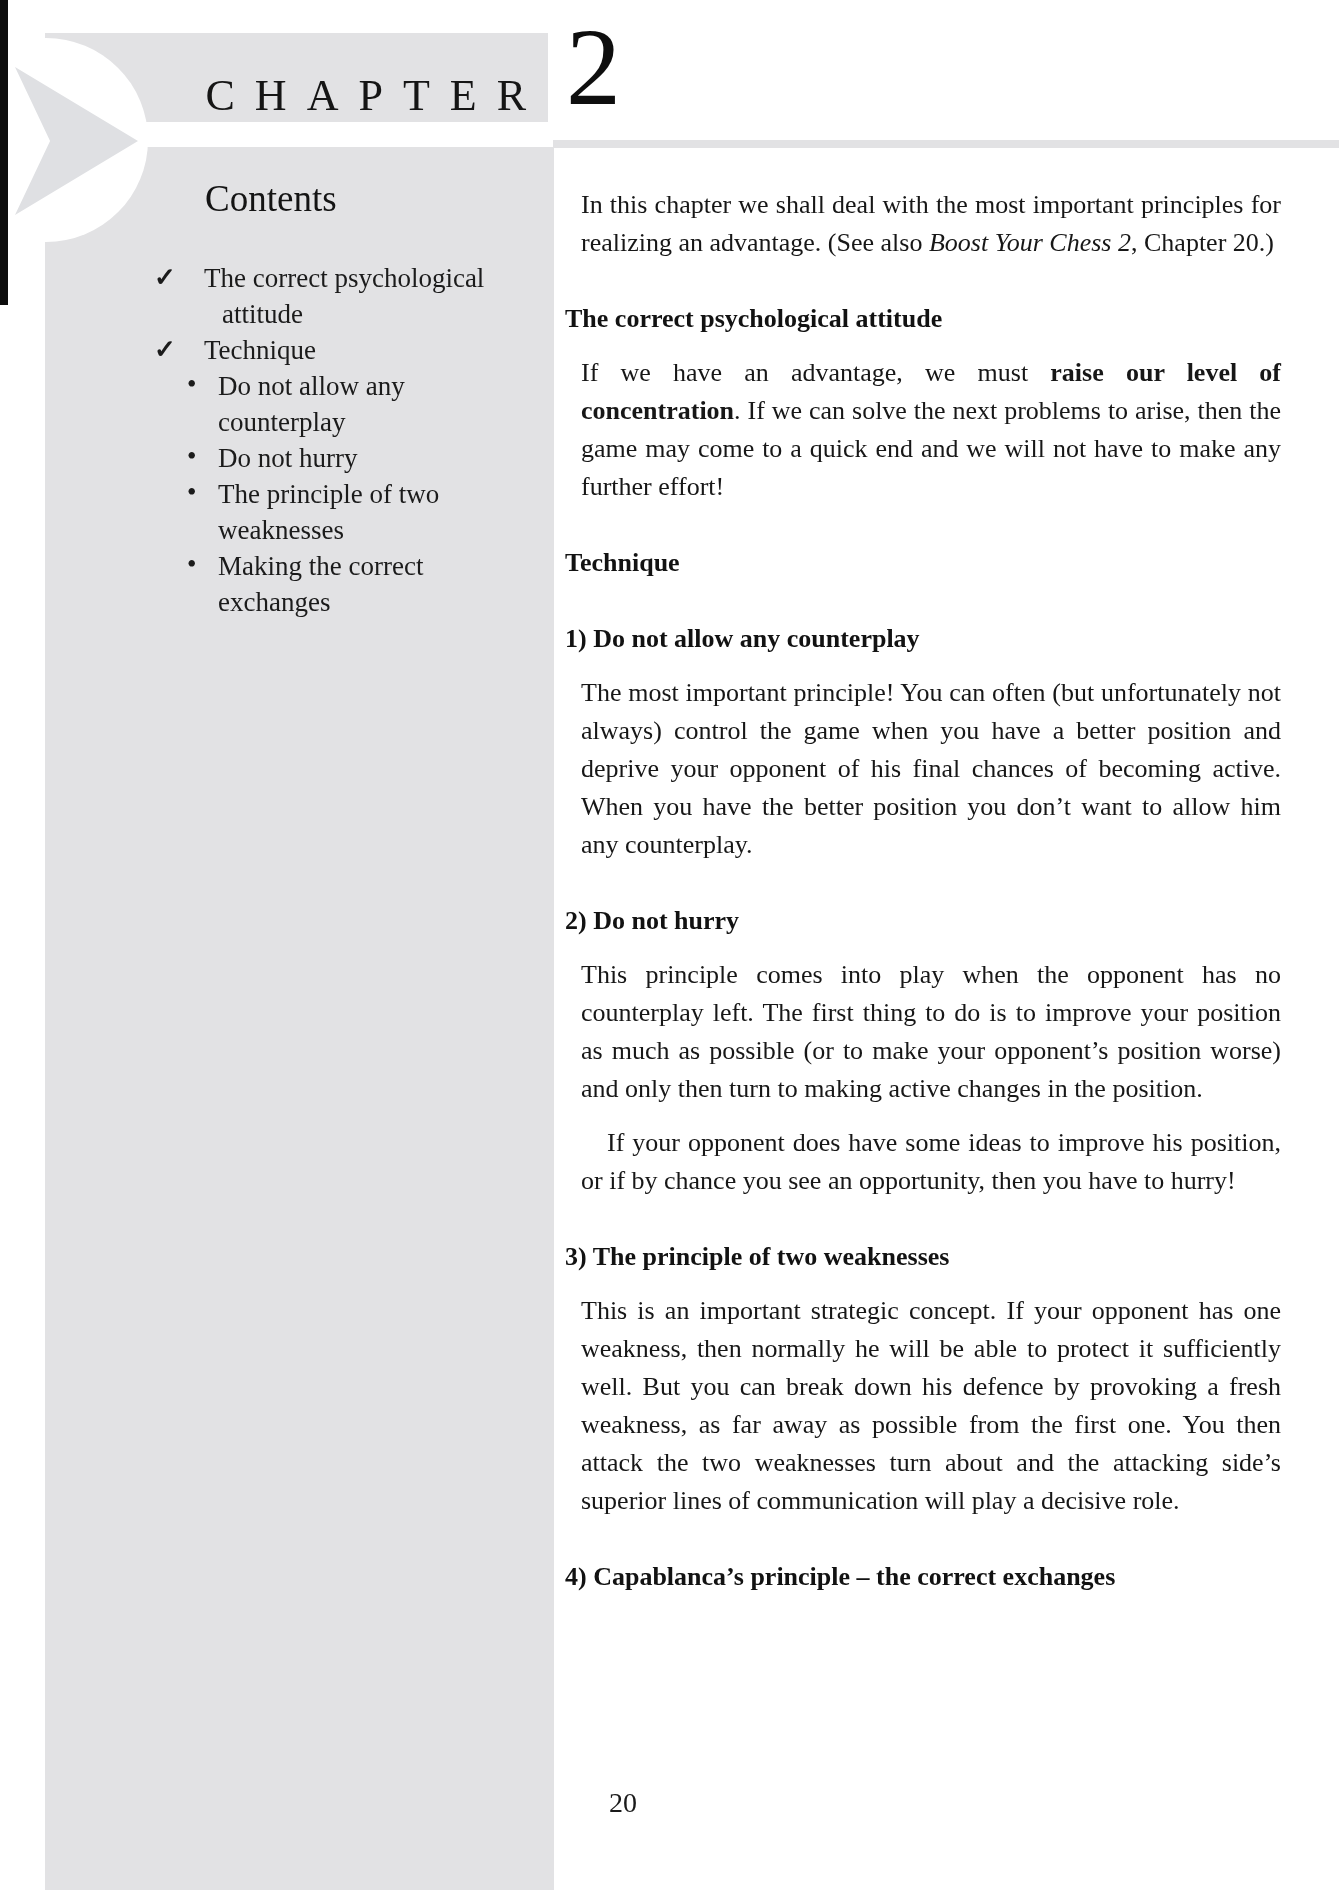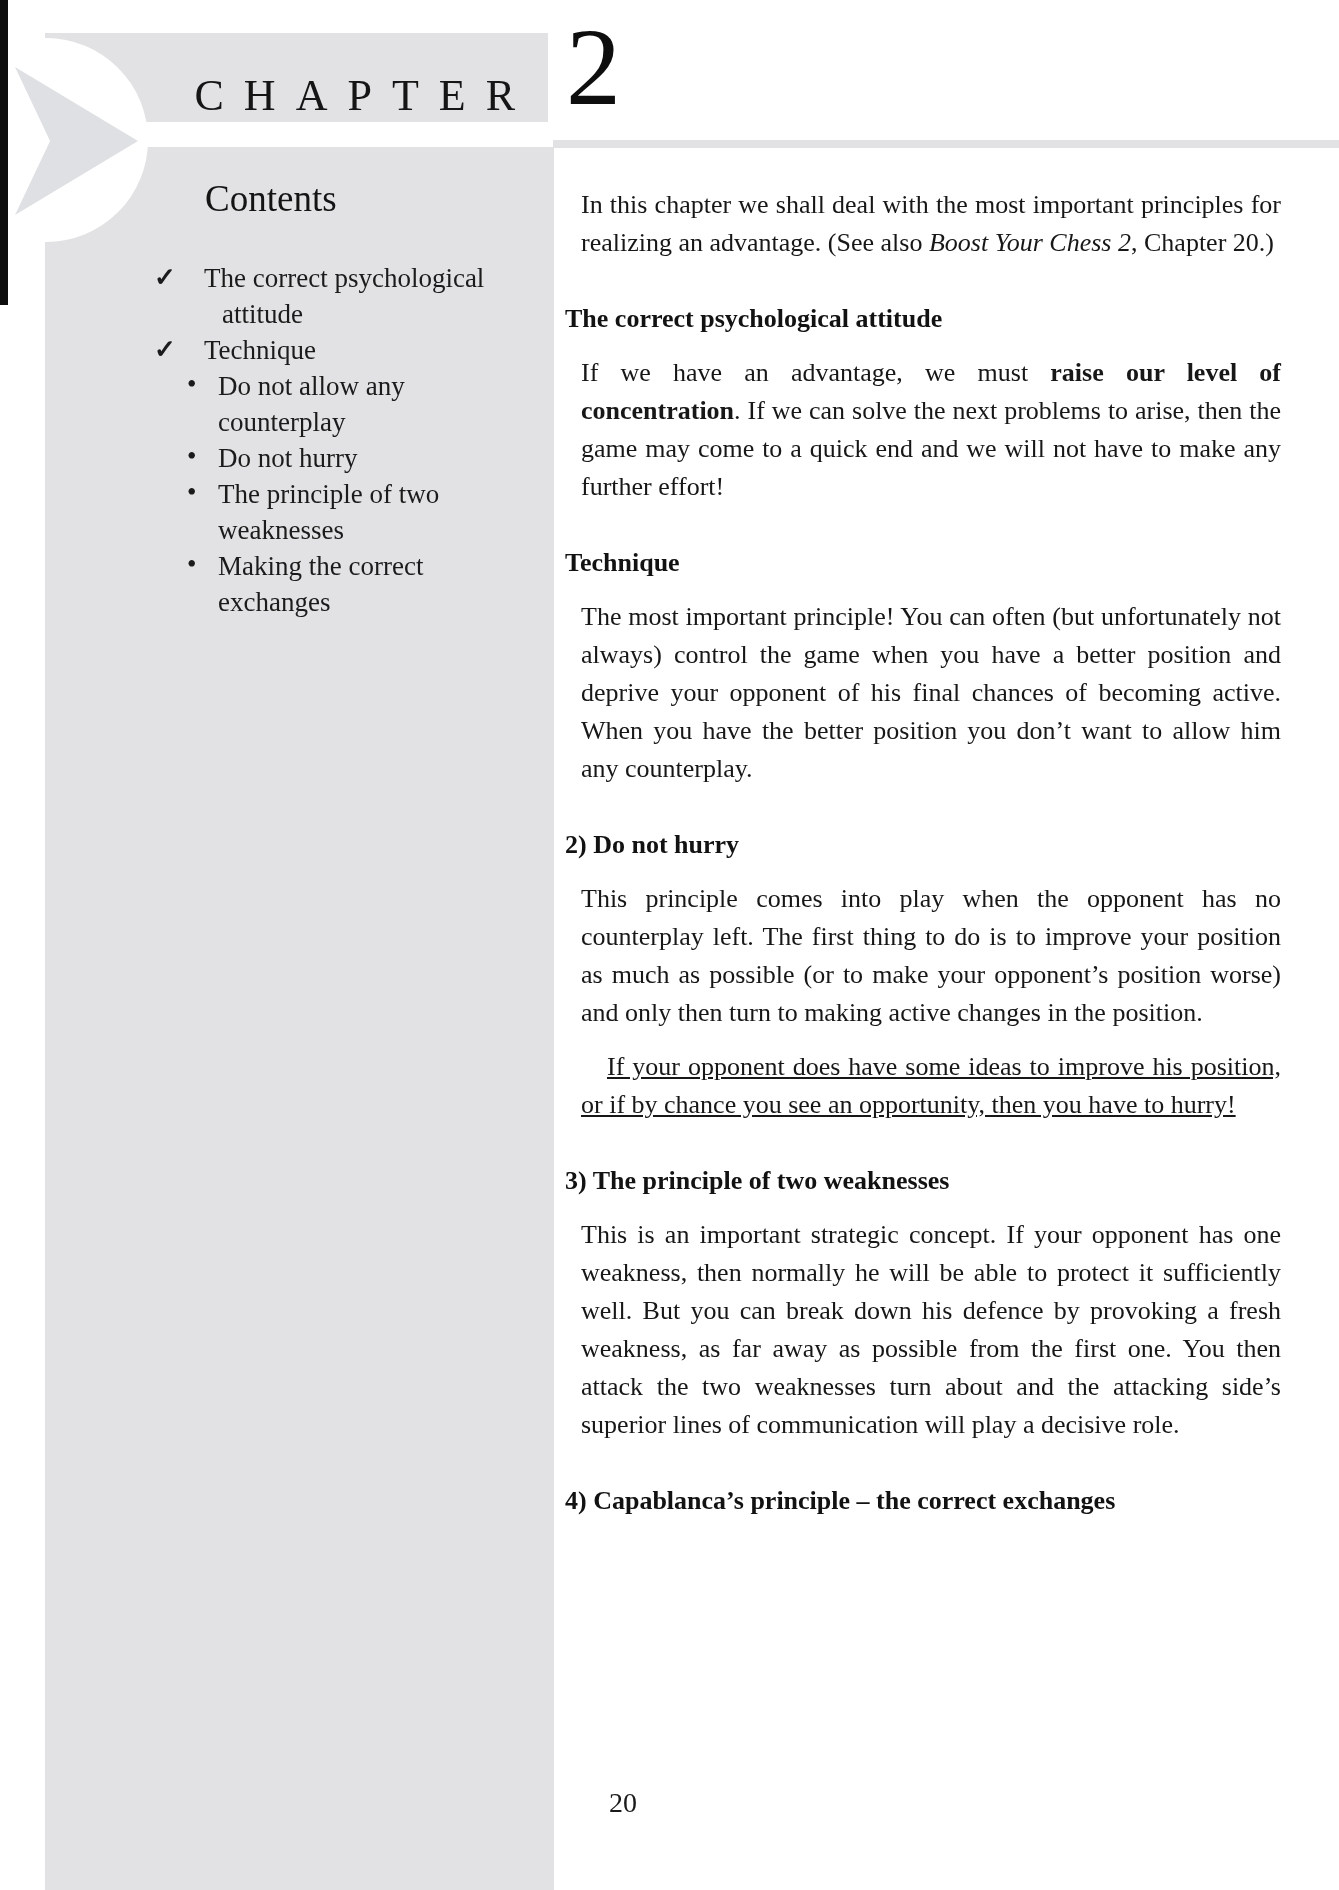--- a/index.html
+++ b/index.html
@@ -9,21 +9,21 @@
     font-family:"Liberation Serif","DejaVu Serif",serif; color:#111;
   }
   
   .banner {
     position:absolute; left:45px; top:33px; width:503px; height:89px;
     background:#e2e2e4; z-index:1;
     display:flex; align-items:flex-end; justify-content:flex-end;
   }
   .chapter-word {
     font-size:44px; letter-spacing:20px; line-height:1;
-    padding:0 13px 4px 0; color:#151515; white-space:nowrap;
+    padding:0 2px 4px 0; color:#151515; white-space:nowrap;
   }
   .white-circle {
     position:absolute; left:-56px; top:38px; width:204px; height:204px;
     border-radius:50%; background:#ffffff; z-index:2;
   }
   .chevron {
     position:absolute; left:15px; top:67px; width:123px; height:148px;
     background:#dfe0e3; z-index:3;
     clip-path:polygon(0% 0%, 100% 50%, 0% 100%, 28.5% 50%);
   }
@@ -69,21 +69,21 @@
     font-weight:bold; color:#0e0e0e; letter-spacing:-0.5px;
   }
   .article p {
     margin:16px; font-size:26px; line-height:38px; text-align:justify;
     color:#171717;
   }
   .article h3 {
     margin:38px 0 0 0; font-size:26px; line-height:38px;
     font-weight:bold; color:#121212;
   }
-  .article p.indent { text-indent:26px;text-decoration:underline; }
+  .article p.indent { text-indent:26px; }
   .article p.justify-last { text-align-last:justify; }
   .pagenum {
     position:absolute; left:609px; top:1787px; font-size:28px; color:#1a1a1a;
   }
   b,i { font-style:inherit; font-weight:inherit; }
   b { font-weight:bold; } i { font-style:italic; }
 </style>
 </head>
 <body>
 
@@ -130,20 +130,21 @@
 
   <main class="article">
 
     <p><span>In this chapter we shall deal with the most important principles for realizing an advantage. (See also </span><i>Boost Your Chess 2</i><span>, Chapter 20.)</span></p>
 
     <h3>The correct psychological attitude</h3>
     <p><span>If we have an advantage, we must </span><b>raise our level of concentration</b><span>. If we can solve the next problems to arise, then the game may come to a quick end and we will not have to make any further effort!</span></p>
 
     <h3>Technique</h3>
 
+    <h3>1) Do not allow any counterplay</h3>
     <p>The most important principle! You can often (but unfortunately not always) control the game when you have a better position and deprive your opponent of his final chances of becoming active. When you have the better position you don’t want to allow him any counterplay.</p>
 
     <h3>2) Do not hurry</h3>
     <p>This principle comes into play when the opponent has no counterplay left. The first thing to do is to improve your position as much as possible (or to make your opponent’s position worse) and only then turn to making active changes in the position.</p>
     <p class="indent">If your opponent does have some ideas to improve his position, or if by chance you see an opportunity, then you have to hurry!</p>
 
     <h3>3) The principle of two weaknesses</h3>
     <p>This is an important strategic concept. If your opponent has one weakness, then normally he will be able to protect it sufficiently well. But you can break down his defence by provoking a fresh weakness, as far away as possible from the first one. You then attack the two weaknesses turn about and the attacking side’s superior lines of communication will play a decisive role.</p>
 
     <h3>4) Capablanca’s principle – the correct exchanges</h3>

